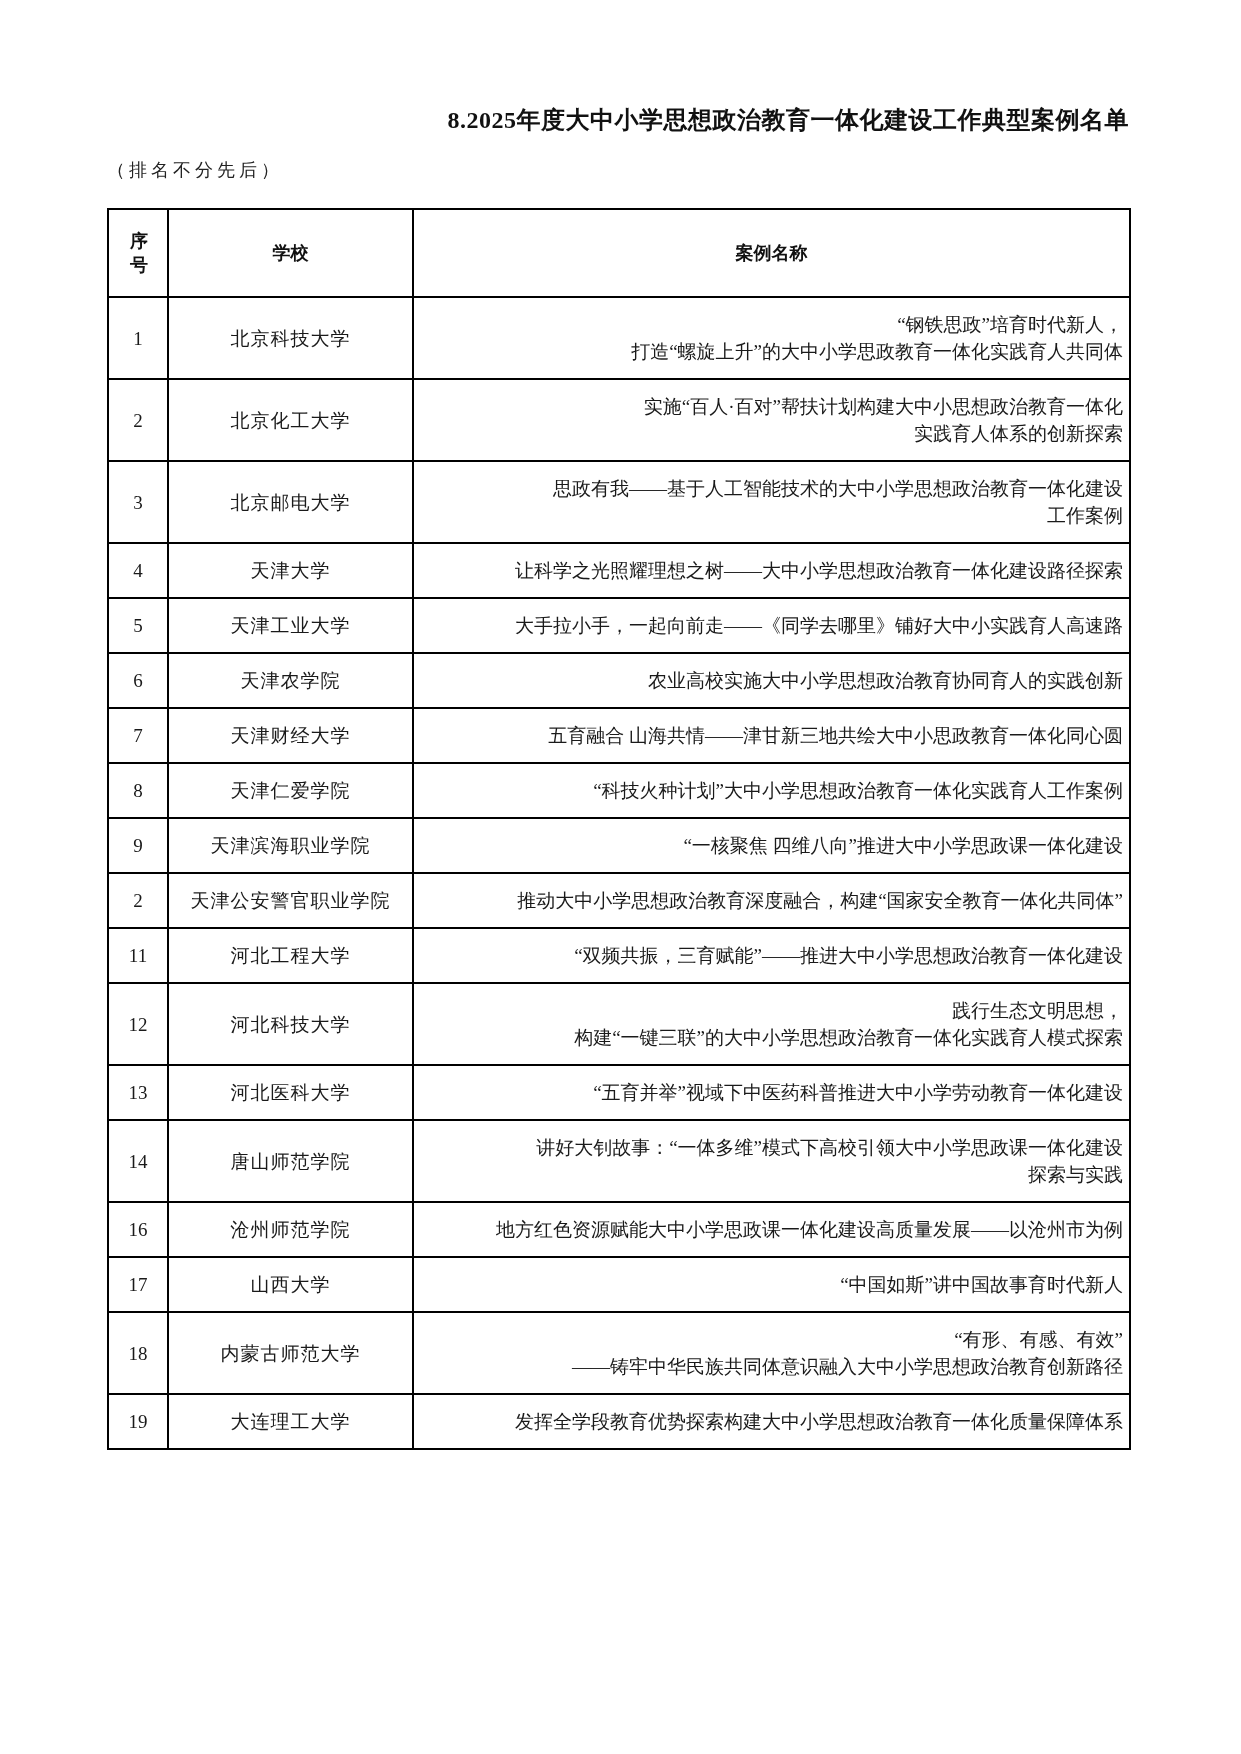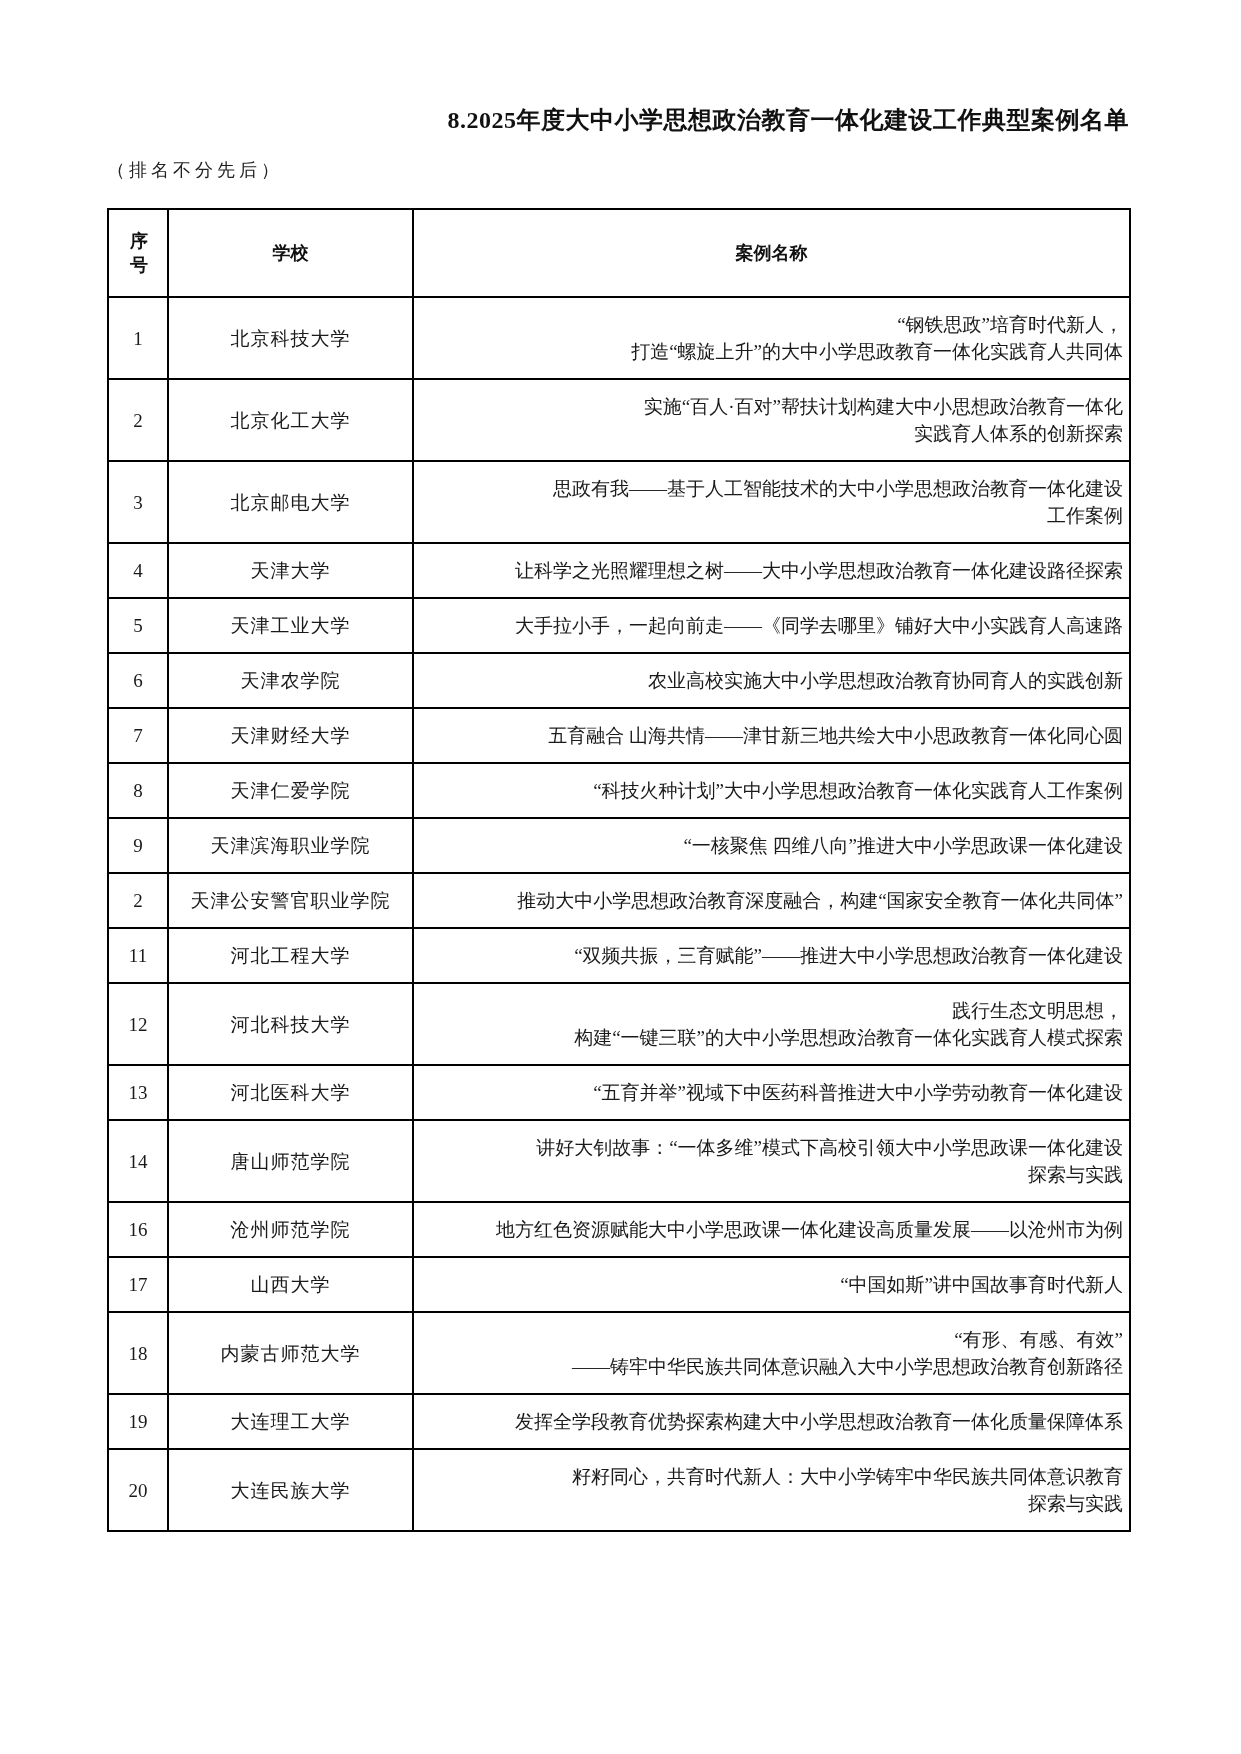--- a/index.html
+++ b/index.html
@@ -220,24 +220,16 @@
               <div class="case-line">——铸牢中华民族共同体意识融入大中小学思想政治教育创新路径</div>
             </td>
           </tr>
           <tr>
             <td class="cell-no">19</td>
             <td class="cell-school">大连理工大学</td>
             <td class="cell-case">
               <div class="case-line">发挥全学段教育优势探索构建大中小学思想政治教育一体化质量保障体系</div>
             </td>
           </tr>
-          <tr>
-            <td class="cell-no">20</td>
-            <td class="cell-school">大连民族大学</td>
-            <td class="cell-case">
-              <div class="case-line">籽籽同心，共育时代新人：大中小学铸牢中华民族共同体意识教育</div>
-              <div class="case-line">探索与实践</div>
-            </td>
-          </tr>
         </tbody>
     </table>
   </div>
 </div>
 
 </body></html>

